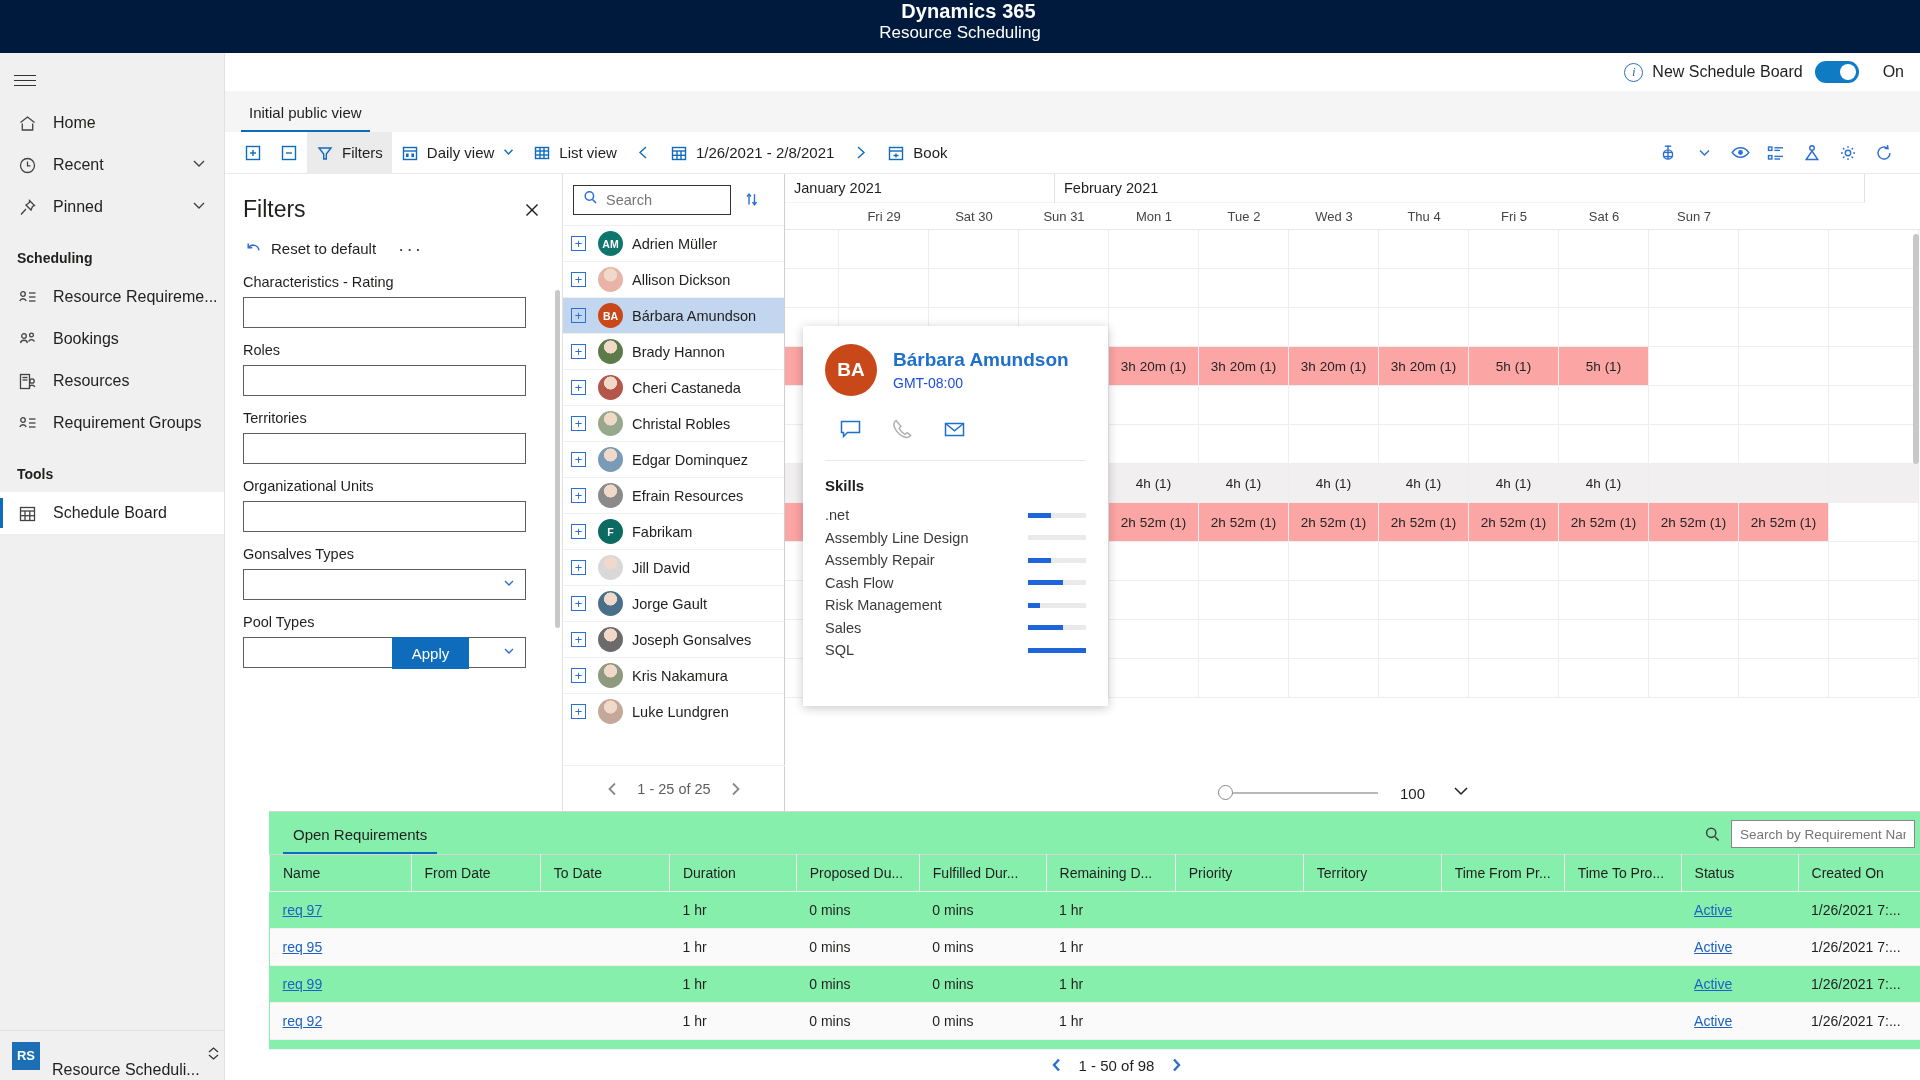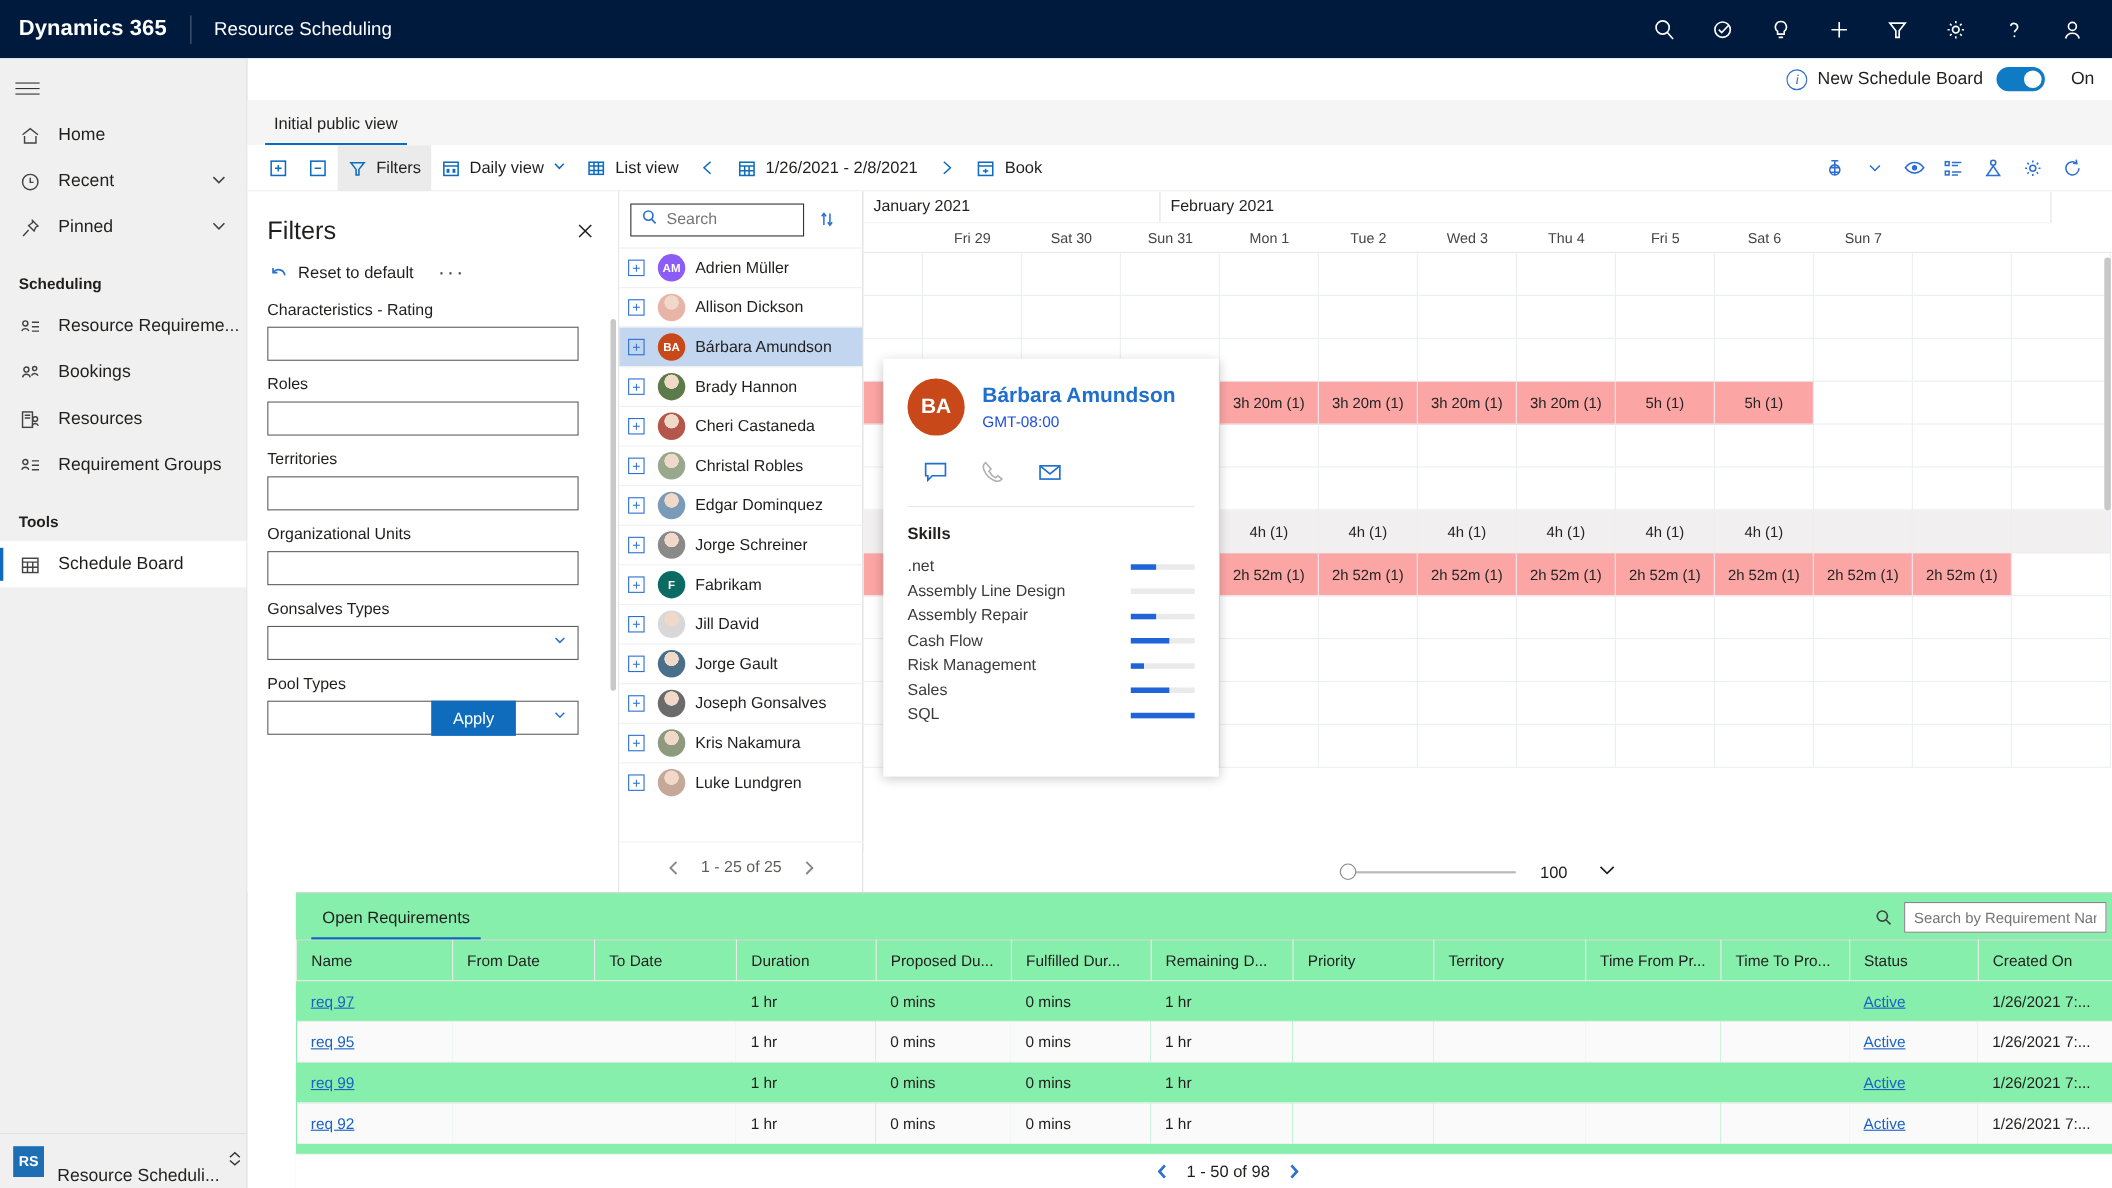--- a/index.html
+++ b/index.html
@@ -6,21 +6,21 @@
   html, body {
     width: 1920px; height: 1080px;
     font-family: "Liberation Sans", sans-serif;
     background: #ffffff; overflow: hidden;
   }
   body { position: relative; }
 
   
   .topbar {
     position: absolute; left: 0; top: 0; width: 1920px; height: 53px;
-    background: #001a3d; display: flex; align-items: center;
+    background: #001a3d; display: flex; align-items: center; flex-direction: column;
   }
   .brand {
     color: #ffffff; font-size: 20px; font-weight: bold;
     margin-left: 17px; letter-spacing: .1px;
   }
   .brand-sep {
     width: 1px; height: 26px; background: #52637d; margin: 0 21px;
   }
   .app-name { color: #ffffff; font-size: 17px; font-weight: 400; }
   .topbar-right {
@@ -784,21 +784,21 @@
           <polyline points="4,5.5 6,3 8,5.5"></polyline>
           <line x1="6" y1="3.4" x2="6" y2="13.5"></line>
           <polyline points="9.5,11 11.5,13.8 13.5,11"></polyline>
           <line x1="11.5" y1="13.4" x2="11.5" y2="3.2"></line>
         </svg>
     </div>
   </div>
   <div id="res-rows">
       <div class="res-row">
         <div class="expand-box">+</div>
-        <div class="avatar" style="background: #8b5cf6;">AM</div>
+        <div class="avatar" style="background: #0f766e;">AM</div>
         <div class="res-name">Adrien Müller</div>
       </div>
       <div class="res-row">
         <div class="expand-box">+</div>
         <div class="avatar" style="background: radial-gradient(circle at 50% 32%, rgb(240, 217, 200) 0px, rgb(240, 217, 200) 30%, rgb(232, 180, 168) 32%, rgb(232, 180, 168) 100%);"></div>
         <div class="res-name">Allison Dickson</div>
       </div>
       <div class="res-row sel">
         <div class="expand-box">+</div>
         <div class="avatar" style="background: rgb(201, 72, 26);">BA</div>
@@ -820,21 +820,21 @@
         <div class="res-name">Christal Robles</div>
       </div>
       <div class="res-row">
         <div class="expand-box">+</div>
         <div class="avatar" style="background: radial-gradient(circle at 50% 32%, rgb(240, 217, 200) 0px, rgb(240, 217, 200) 30%, rgb(122, 155, 184) 32%, rgb(122, 155, 184) 100%);"></div>
         <div class="res-name">Edgar Dominquez</div>
       </div>
       <div class="res-row">
         <div class="expand-box">+</div>
         <div class="avatar" style="background: radial-gradient(circle at 50% 32%, rgb(240, 217, 200) 0px, rgb(240, 217, 200) 30%, rgb(138, 138, 138) 32%, rgb(138, 138, 138) 100%);"></div>
-        <div class="res-name">Jorge Schreiner</div>
+        <div class="res-name">Efrain Resources</div>
       </div>
       <div class="res-row">
         <div class="expand-box">+</div>
         <div class="avatar" style="background: rgb(11, 106, 98);">F</div>
         <div class="res-name">Fabrikam</div>
       </div>
       <div class="res-row">
         <div class="expand-box">+</div>
         <div class="avatar" style="background: radial-gradient(circle at 50% 32%, rgb(240, 217, 200) 0px, rgb(240, 217, 200) 30%, rgb(216, 216, 216) 32%, rgb(216, 216, 216) 100%);"></div>
         <div class="res-name">Jill David</div>

